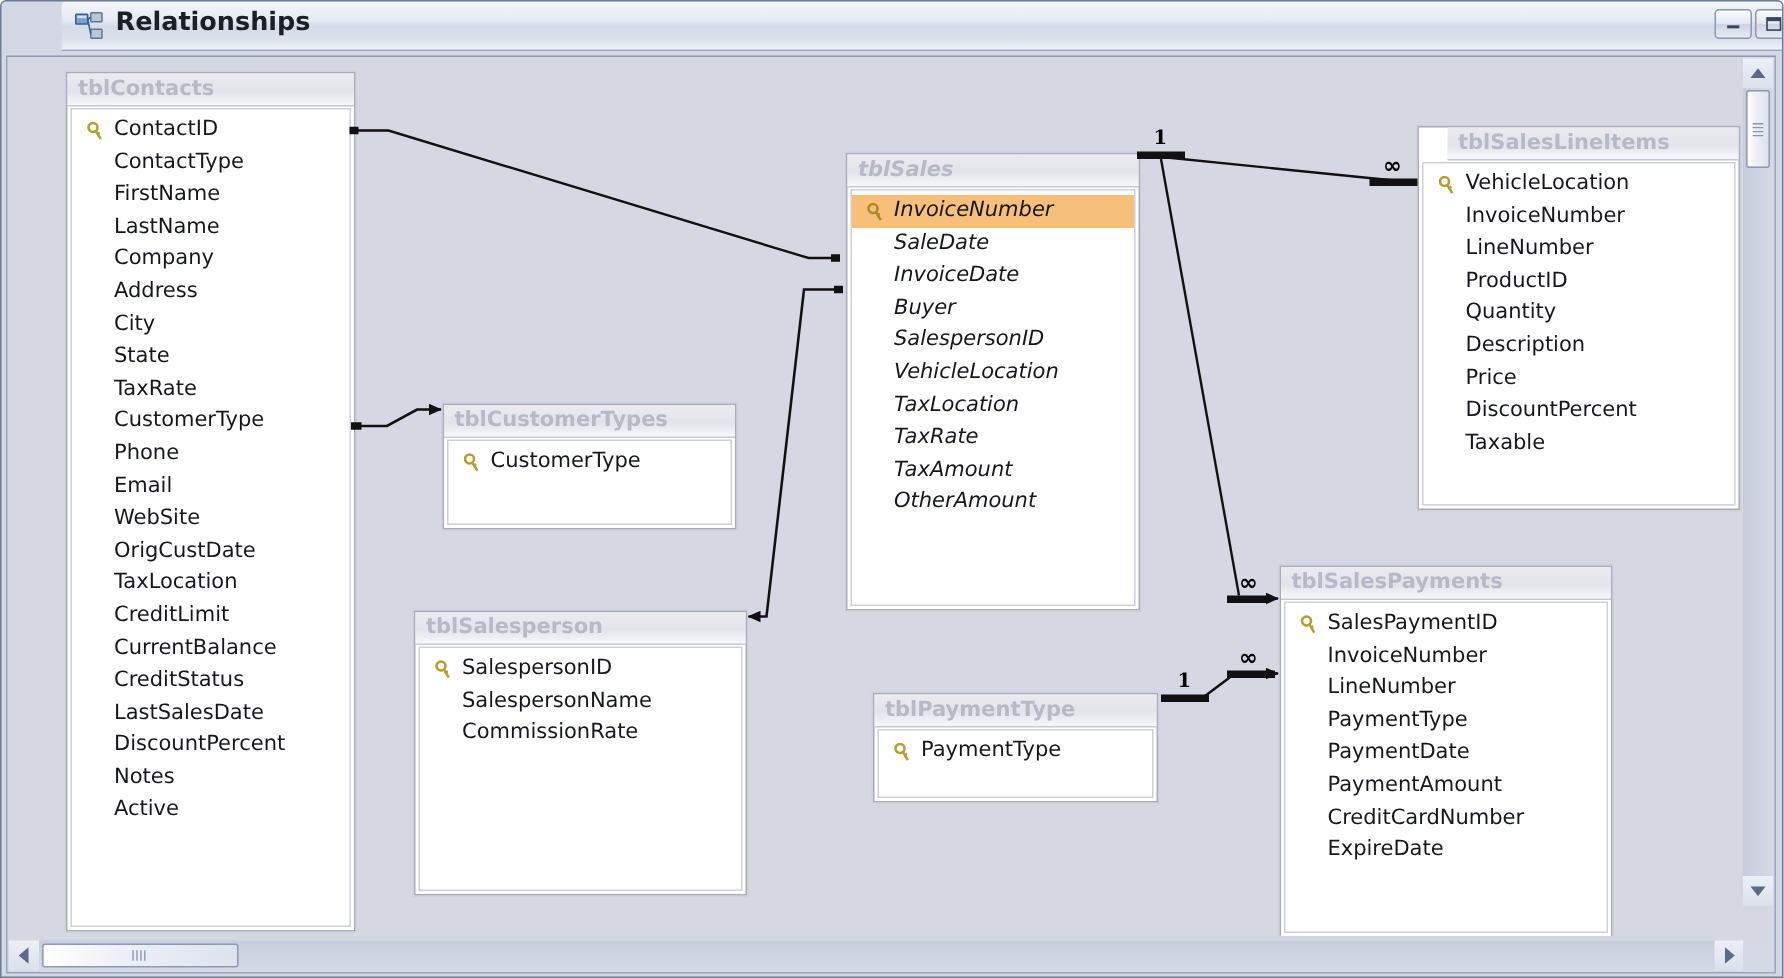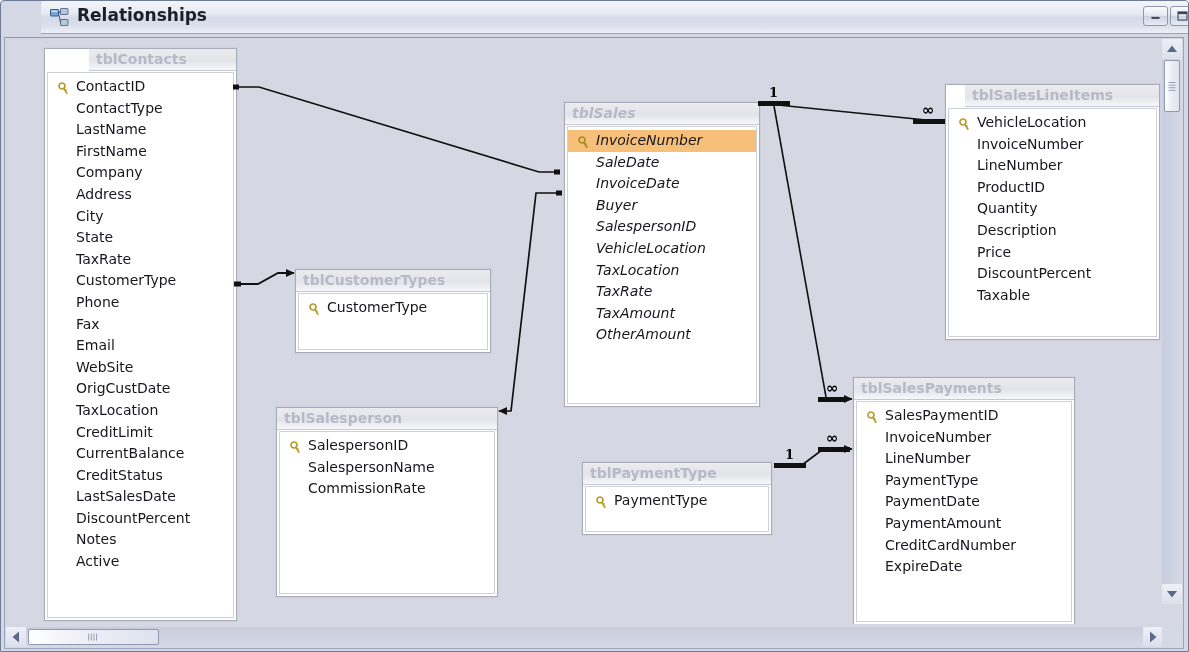--- a/index.html
+++ b/index.html
@@ -210,44 +210,43 @@
       <svg class="glyph" viewBox="0 0 26 20">
         <path d="M8.5 6 L17.5 14 M17.5 6 L8.5 14" stroke="#ffffff" stroke-width="2.6" stroke-linecap="round"></path>
       </svg>
     </div>
   </div>
 
   <div id="client">
 
     <div id="canvas">
 
-      <div class="tbl" style="left:38px; top:9px; width:193px; height:573px;padding-left:44px;">
+      <div class="tbl" style="left:38px; top:9px; width:193px; height:573px;">
         <div class="tbl-head">tblContacts</div>
         <div class="tbl-body">
           <div class="fld pk">
             <span class="keyicon">
               <svg viewBox="0 0 13 13" width="13" height="13">
                 <circle cx="4" cy="4" r="3" fill="none" stroke="#b89c2e" stroke-width="1.7"></circle>
                 <path d="M5.6 5.8 L9.2 11.8" stroke="#b89c2e" stroke-width="1.7" fill="none"></path>
                 <path d="M6.6 8.4 L8.6 7.6" stroke="#b89c2e" stroke-width="1.5" fill="none"></path>
               </svg>
             </span>
             <span>ContactID</span>
           </div>
           <div class="fld"><span>ContactType</span></div>
+          <div class="fld"><span>FirstName</span></div>
           <div class="fld"><span>LastName</span></div>
-          <div class="fld"><span>FirstName</span></div>
           <div class="fld"><span>Company</span></div>
           <div class="fld"><span>Address</span></div>
           <div class="fld"><span>City</span></div>
           <div class="fld"><span>State</span></div>
           <div class="fld"><span>TaxRate</span></div>
           <div class="fld"><span>CustomerType</span></div>
           <div class="fld"><span>Phone</span></div>
-          <div class="fld"><span>Fax</span></div>
           <div class="fld"><span>Email</span></div>
           <div class="fld"><span>WebSite</span></div>
           <div class="fld"><span>OrigCustDate</span></div>
           <div class="fld"><span>TaxLocation</span></div>
           <div class="fld"><span>CreditLimit</span></div>
           <div class="fld"><span>CurrentBalance</span></div>
           <div class="fld"><span>CreditStatus</span></div>
           <div class="fld"><span>LastSalesDate</span></div>
           <div class="fld"><span>DiscountPercent</span></div>
           <div class="fld"><span>Notes</span></div>

